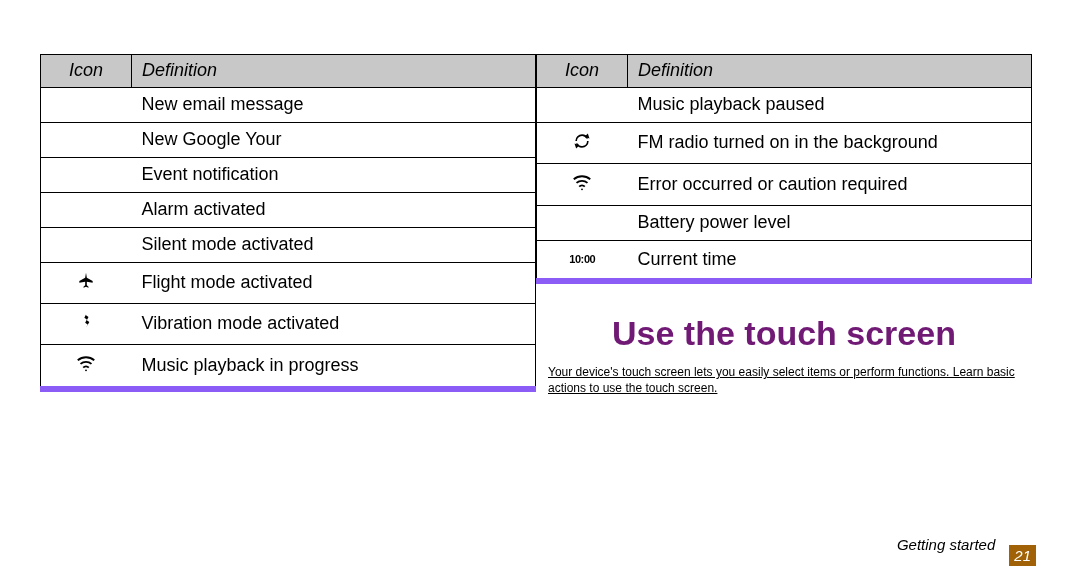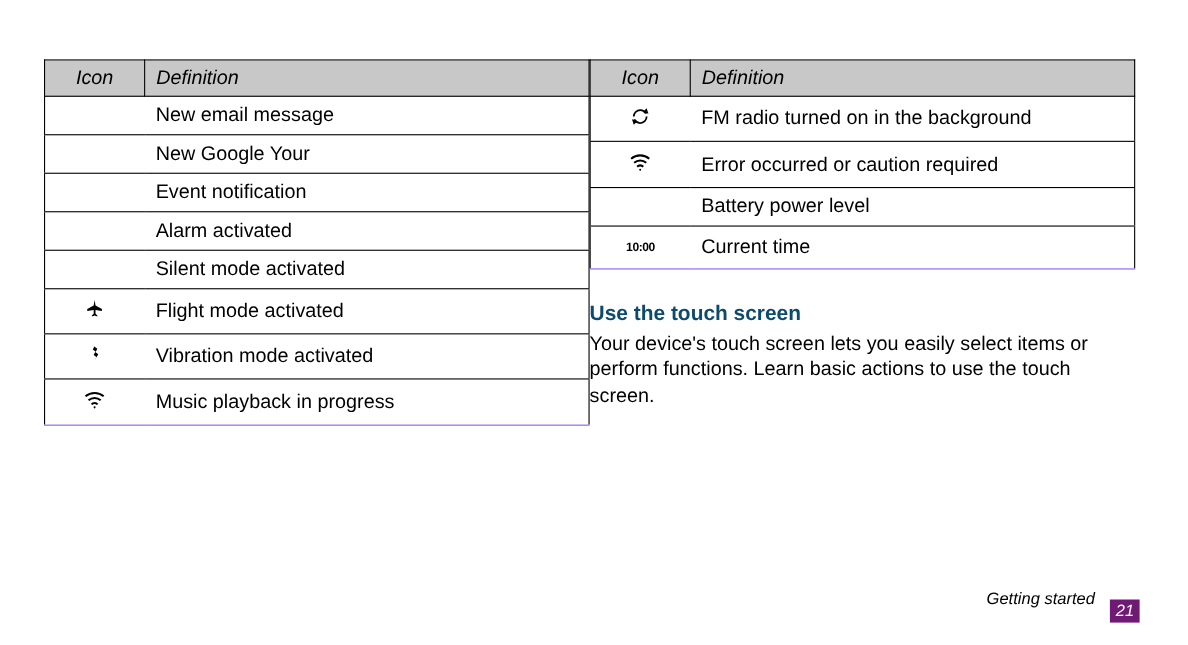--- a/index.html
+++ b/index.html
@@ -40,61 +40,63 @@
     border-top: 1px solid #000;
     border-bottom: 1px solid #000;
   }
   table.icon-table th.icon-col,
   table.icon-table td.icon-col {
     width: 70px;
     text-align: center;
     vertical-align: middle;
   }
   table.icon-table tr:last-child td {
-    border-bottom: 1px solid #8b5cf6;
+    border-bottom: 6px solid #8b5cf6;
     margin-top: 36px;
   }
   .icon-glyph {
     display: inline-flex;
     align-items: center;
     justify-content: center;
     width: 24px;
     height: 24px;
   }
   .time-icon {
     font-size: 11px;
     font-weight: bold;
     letter-spacing: -0.4px;
     font-style: normal;
   }
   h2.section {
-    color: #0c4a6e;
-    font-size: 19px;
+    color: #701a75;
+    font-size: 34px;
     font-weight: bold;
     margin: 30px 0 4px 0;
+    text-align: center;
   }
   p.body {
-    font-size: 18px;
+    font-size: 12px;
     line-height: 1.3;
-    margin: 0;
+    margin: 12px;
+    text-decoration: underline;
   }
   .footer {
     position: absolute;
     bottom: 20px;
     right: 44px;
     font-size: 15px;
     display: flex;
     align-items: center;
     gap: 14px;
   }
   .footer .chapter {
     font-style: italic;
   }
   .footer .pnum {
-    background: #701a75;
+    background: #a16207;
     color: #fff;
     font-style: italic;
     padding: 2px 5px;
     margin-top: 23px;
   }
 </style>
 </head>
 <body>
 
 <div class="page">
@@ -162,20 +164,24 @@
   <div class="col">
     <table class="icon-table">
       <thead>
         <tr>
           <th class="icon-col">Icon</th>
           <th>Definition</th>
         </tr>
       </thead>
       <tbody>
           <tr>
+            <td class="icon-col"></td>
+            <td>Music playback paused</td>
+          </tr>
+          <tr>
             <td class="icon-col"><span class="icon-glyph">
                 <svg viewBox="0 0 24 24" width="20" height="20" fill="#000">
                   <path d="M12 4a8 8 0 0 1 7.4 5h-2.2A6 6 0 0 0 6 12H4a8 8 0 0 1 8-8zm0 16a8 8 0 0 1-7.4-5h2.2A6 6 0 0 0 18 12h2a8 8 0 0 1-8 8z"></path>
                   <path d="M19 3l2 6-6-2zM5 21l-2-6 6 2z"></path>
                 </svg>
               </span></td>
             <td>FM radio turned on in the background</td>
           </tr>
           <tr>
             <td class="icon-col"><span class="icon-glyph">

